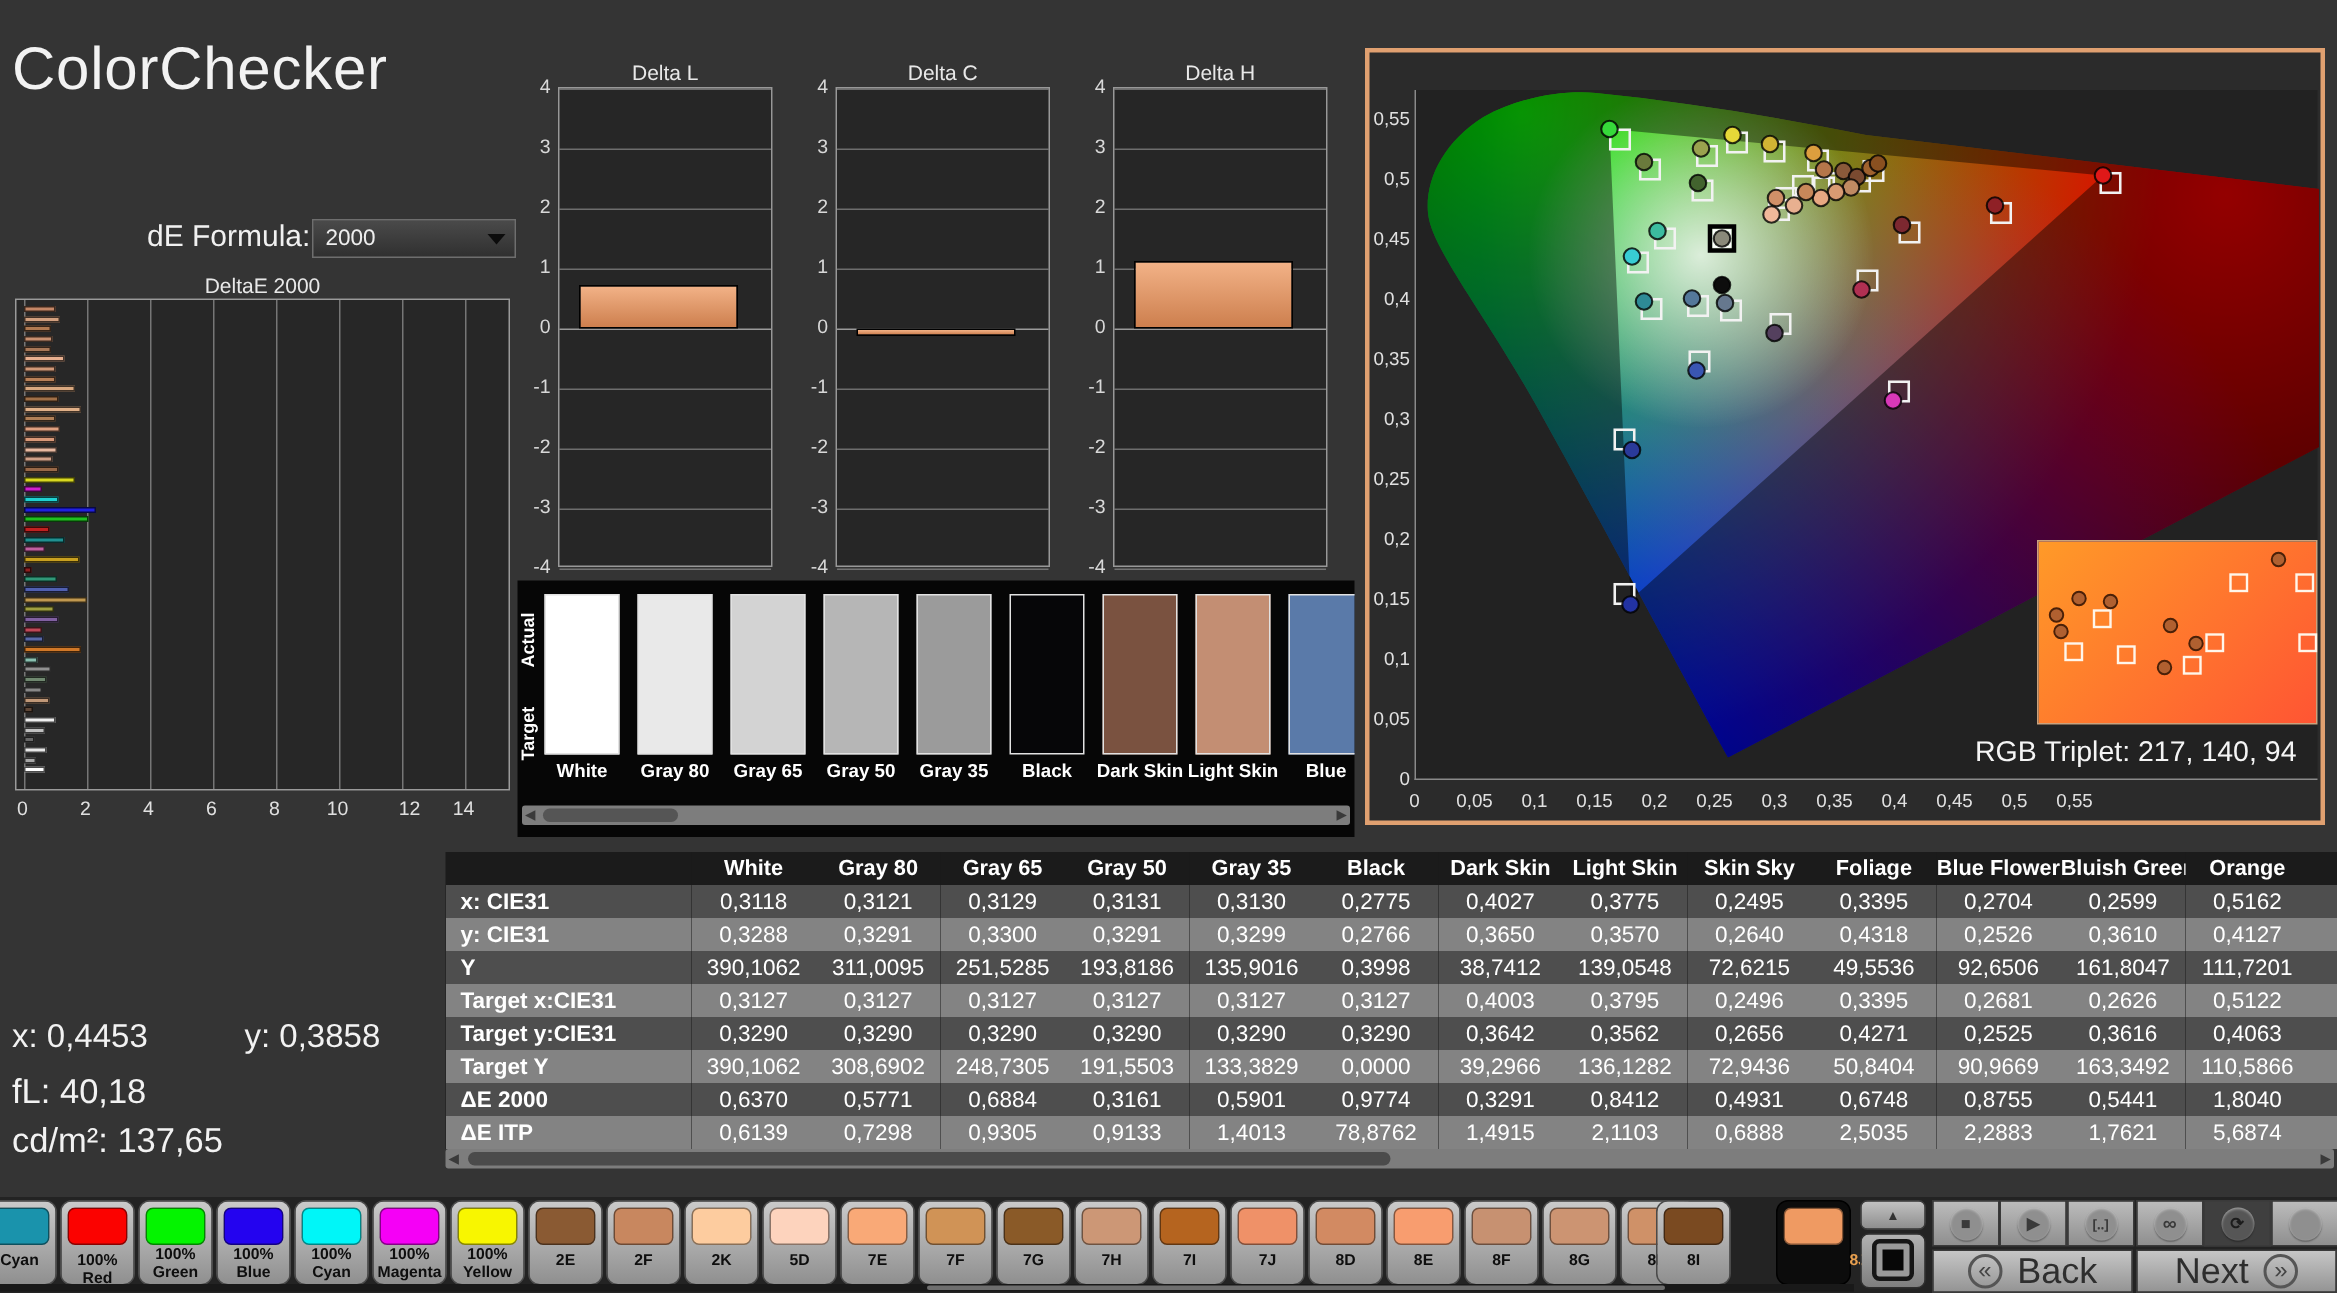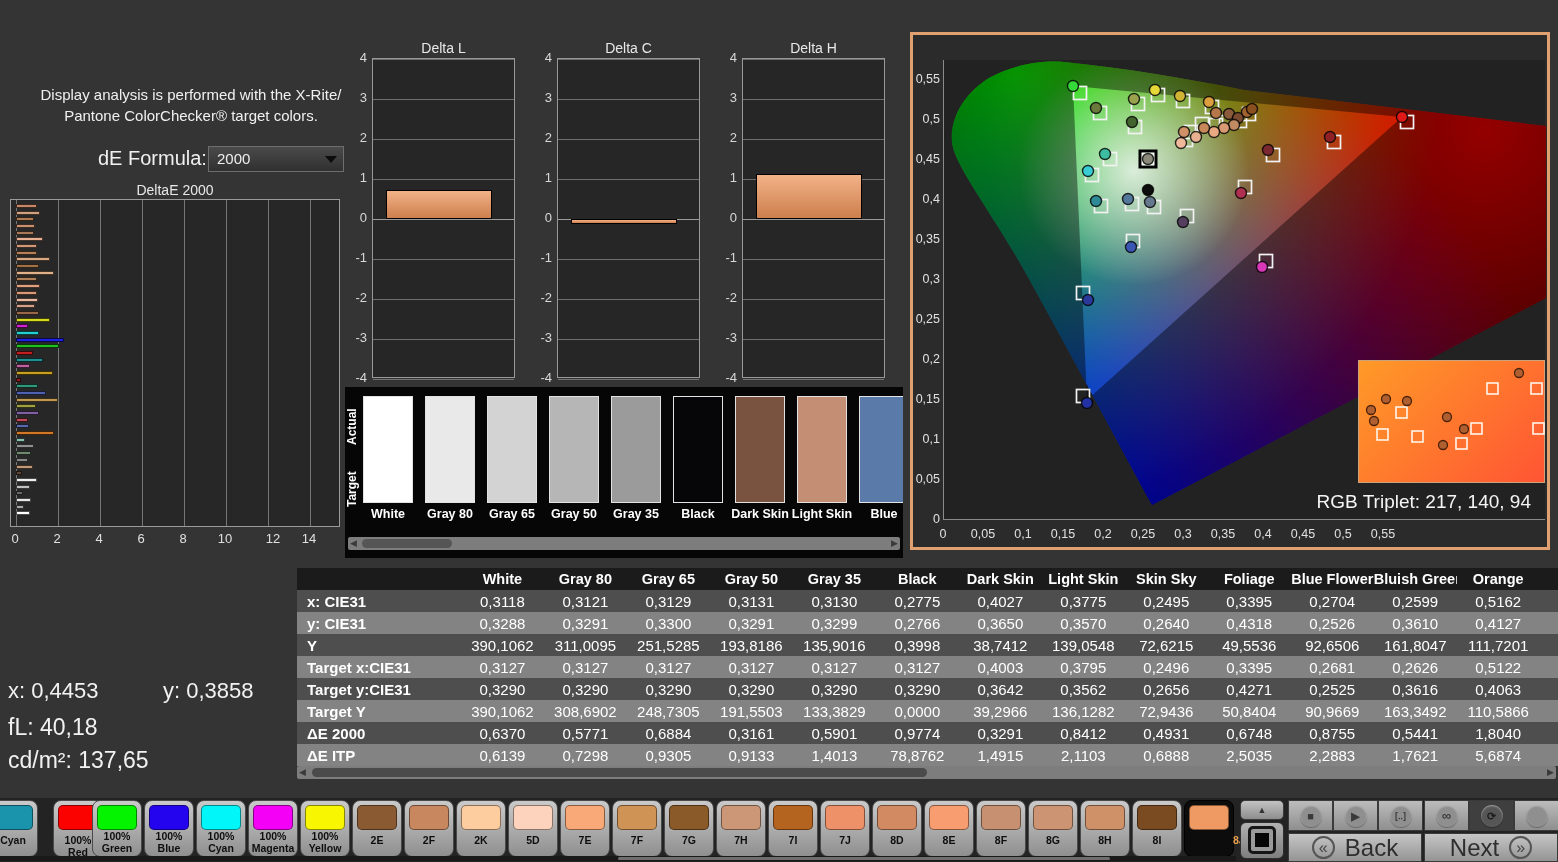--- a/index.html
+++ b/index.html
@@ -107,24 +107,21 @@
         display:flex; align-items:center; justify-content:center; gap:10px;
         font-size:24px; color:#2e2e2e; }
   .nav-btn .chev { width:23px; height:23px; border:2px solid #555; border-radius:50%;
         font-size:16px; line-height:19px; text-align:center; color:#444; flex:none; }
 </style>
 </head>
 <body>
 
 <div id="screen">
 
-  <div class="desc">
-    <span>Display analysis is performed with the X-Rite/</span><br>
-    <span>Pantone ColorChecker® target colors.</span>
-  </div>
+  <div class="title">ColorChecker</div>
   <div class="formula-label">dE Formula:</div>
   <div class="formula-select">
     <span>2000</span>
     <span class="arr"></span>
   </div>
 
   <div class="dele-title">DeltaE 2000</div>
   <div class="dele-chart" id="dele-chart">
       <div class="dele-grid" style="left: 5px;"></div>
       <div class="dele-grid" style="left: 47px;"></div>
@@ -632,21 +629,21 @@
     <span class="sarr" style="right:2px;">▶</span>
     <div class="thumb" style="left:15px; width:615px; background:#4b4b4b;"></div>
   </div>
 
   <div class="toolbar">
     <div id="patches">
         <div class="patch" style="left: -12px;">
           <div class="chip" style="background: rgb(26, 147, 172);"></div>
           <div class="plab" style="margin-top: 5px;">Cyan</div>
         </div>
-        <div class="patch" style="left: 40px; margin-left: 13px;">
+        <div class="patch" style="left: 40px;">
           <div class="chip" style="background: rgb(251, 2, 0);"></div>
           <div class="plab" style="margin-top: 5px;">100% Red</div>
         </div>
         <div class="patch" style="left: 92px;">
           <div class="chip" style="background: rgb(4, 244, 0);"></div>
           <div class="plab">100%</div>
           <div class="plab">Green</div>
         </div>
         <div class="patch" style="left: 144px;">
           <div class="chip" style="background: rgb(36, 3, 239);"></div>
@@ -721,21 +718,21 @@
           <div class="plab" style="margin-top: 5px;">8F</div>
         </div>
         <div class="patch" style="left: 1028px;">
           <div class="chip" style="background: rgb(204, 148, 114);"></div>
           <div class="plab" style="margin-top: 5px;">8G</div>
         </div>
         <div class="patch" style="left: 1080px;">
           <div class="chip" style="background: rgb(207, 145, 104);"></div>
           <div class="plab" style="margin-top: 5px;">8H</div>
         </div>
-        <div class="patch" style="left: 1132px;">
+        <div class="patch" style="left: 1104px;">
           <div class="chip" style="background: rgb(122, 74, 33);"></div>
           <div class="plab" style="margin-top: 5px;">8I</div>
         </div>
         <div class="patch sel" style="left: 1184px;">
           <div class="chip" style="background: rgb(239, 154, 98);"></div>
           <div class="plab" style="margin-top: 5px;">8J</div>
         </div>
       </div>
     <div class="tb-scroll">
       <div class="thumb"></div>

